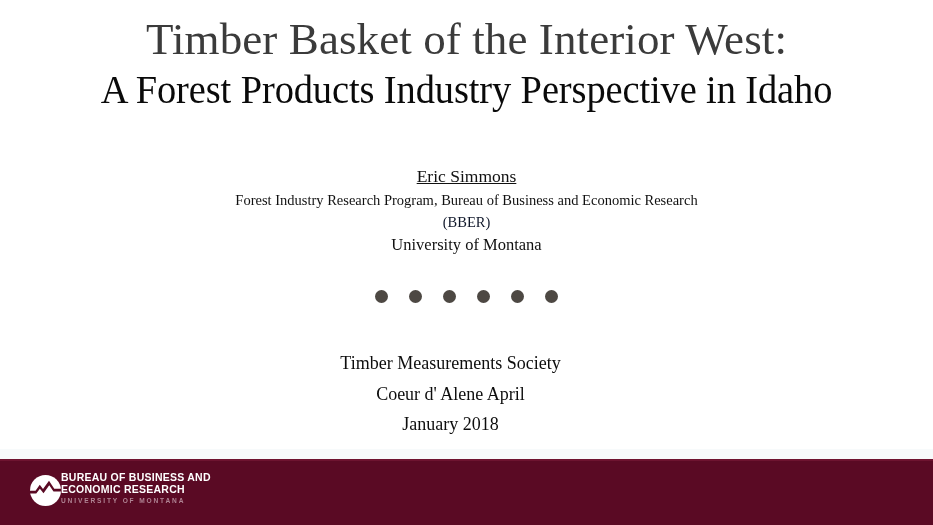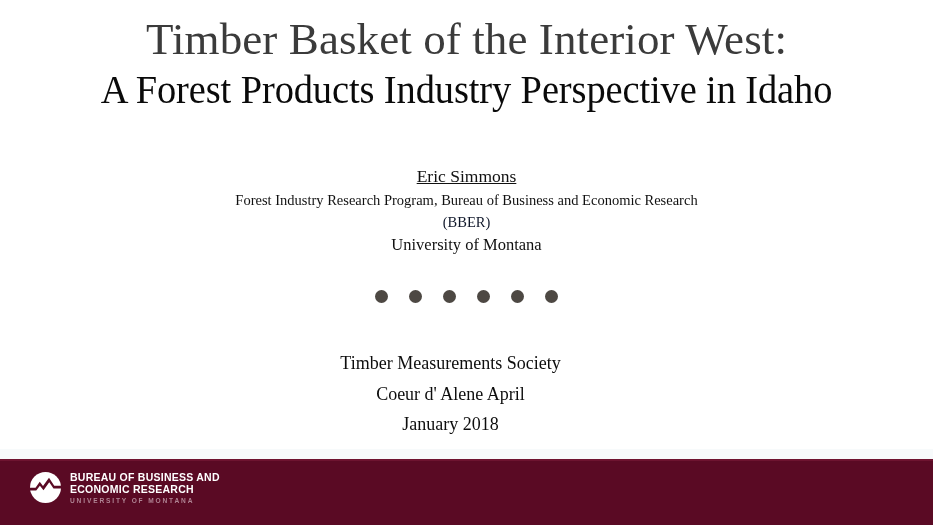--- a/index.html
+++ b/index.html
@@ -156,22 +156,21 @@
     height: 64px;
     background: #5a0a24;
   }
 
   .logo-group {
     position: absolute;
     left: 30px;
     top: 472px;
     height: 34px;
     display: flex;
-    align-items: flex-start;
-    gap: 9px;
+    align-items: flex-end;
   }
 
   .logo-mark {
     width: 31px;
     height: 31px;
     flex: 0 0 auto;
     display: block;
   }
 
   .logo-text {

